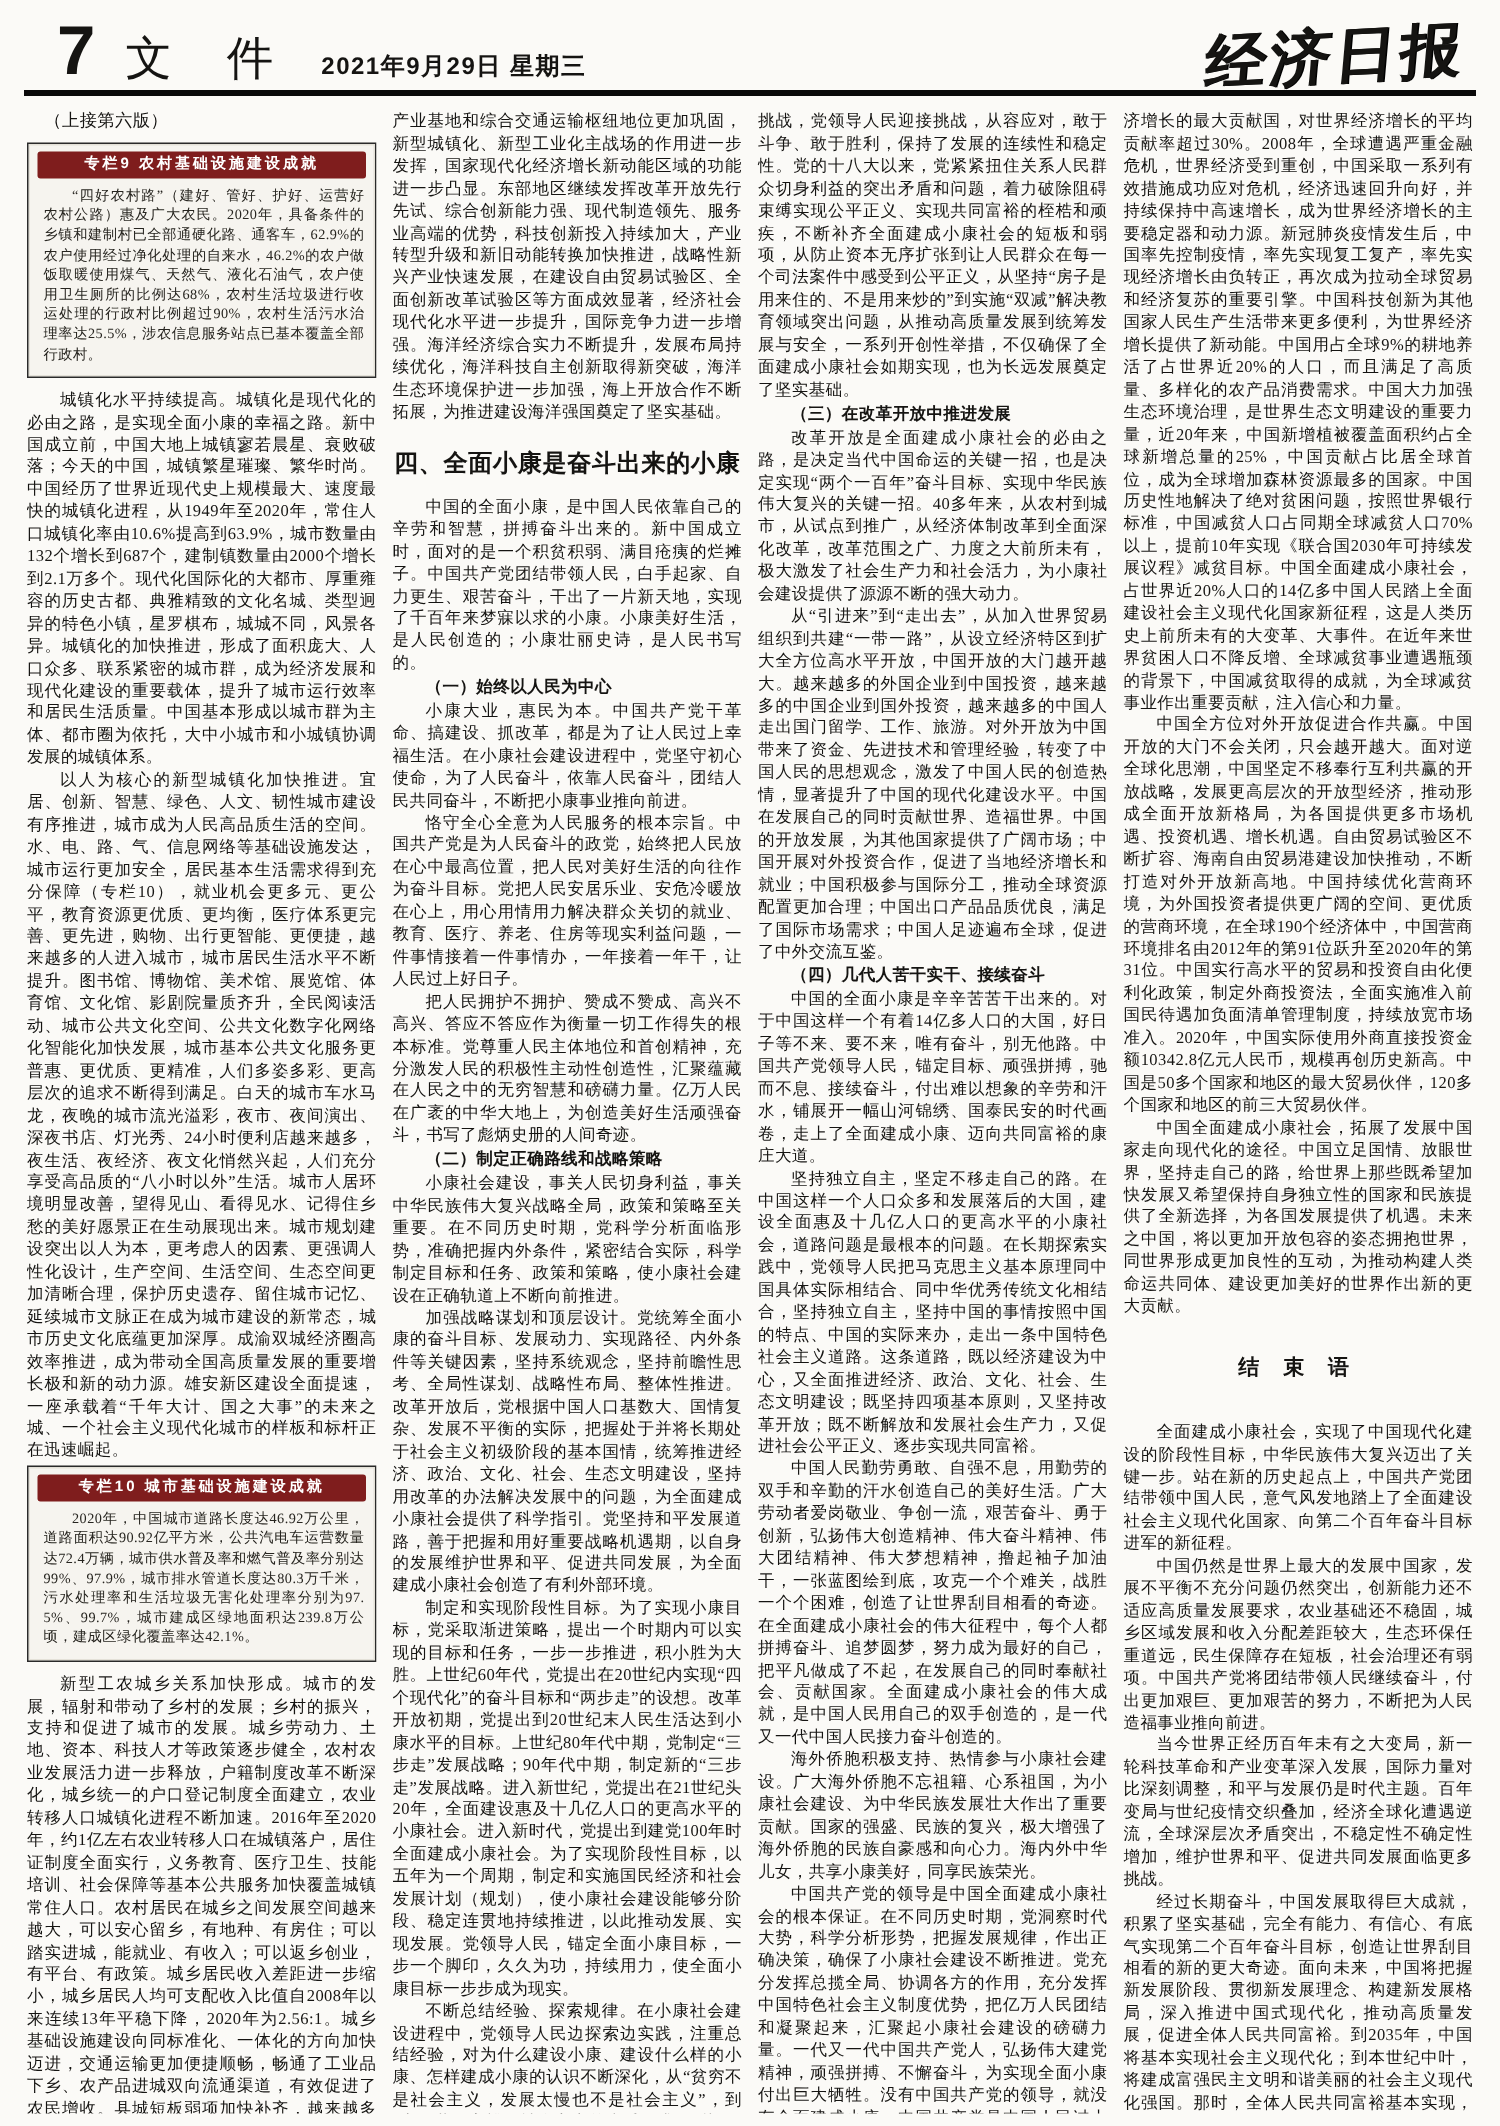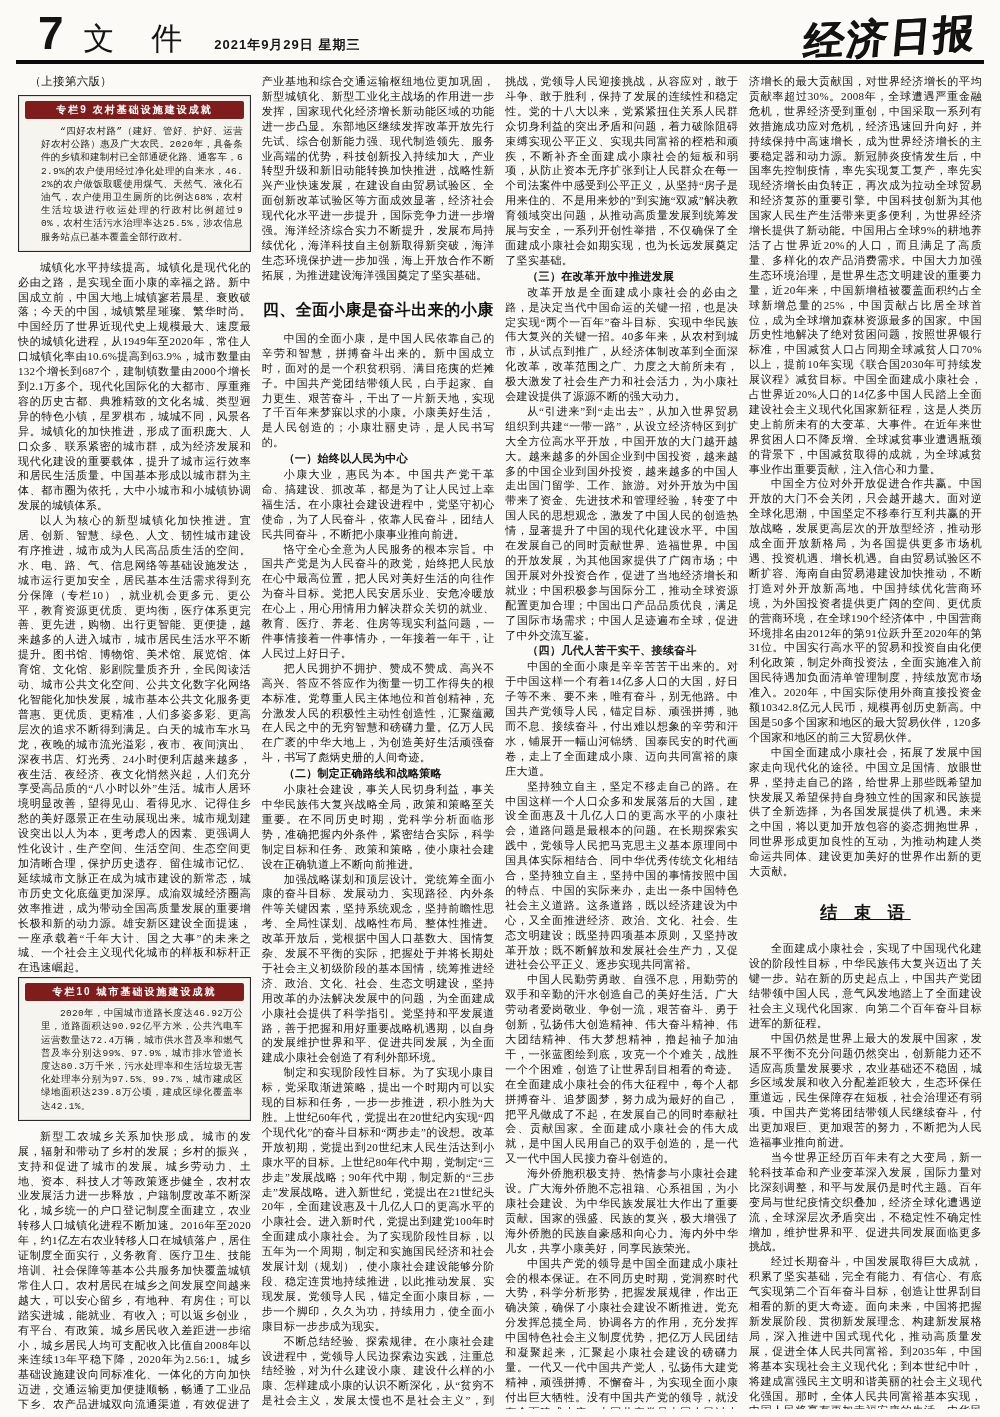--- a/index.html
+++ b/index.html
@@ -19,21 +19,21 @@
   .page-num{
     font-family:"Liberation Sans","DejaVu Sans",sans-serif;
     font-weight:bold;font-size:46px;line-height:1;letter-spacing:2px;
   }
   .section-title{
     font-family:"Liberation Sans","DejaVu Sans",sans-serif;
     font-weight:normal;font-size:31px;line-height:1;margin-left:18px;letter-spacing:14px;
   }
   .date-line{
     font-family:"Liberation Sans","DejaVu Sans",sans-serif;
-    font-weight:bold;font-size:13px;margin-left:18px;letter-spacing:1px;
+    font-weight:bold;font-size:16px;margin-left:18px;letter-spacing:1px;
   }
   .masthead-logo{
     position:absolute;right:8px;bottom:2px;
     font-weight:bold;font-size:40px;line-height:1;
     transform:skewX(-8deg) rotate(-3deg);
     letter-spacing:3px;
     text-shadow:1px 0 0 #000;
   }
   
   .sheet{
@@ -54,41 +54,40 @@
     margin:1px 0;text-indent:2em;font-weight:bold;
     font-family:"Liberation Sans","DejaVu Sans",sans-serif;
     font-size:11px;
   }
   .sec-head{
     font-family:"Liberation Sans","DejaVu Sans",sans-serif;
     font-weight:bold;font-size:16px;line-height:1.2;
     text-align:center;text-indent:0;
     margin:17px 0 12px 0;letter-spacing:.5px;
   }
-  .sec-head.small{font-size:17px;margin:24px 0 18px 0;letter-spacing:6px;text-decoration:underline;}
+  .sec-head.small{font-size:14px;margin:24px 0 28px 0;letter-spacing:6px;}
   
   .box{
     border:1px solid #2a2a2a;
     background:#f6f4ef;
     margin:2px 0 8px 0;
     box-shadow:0 0 0 1px #e4e1d8 inset;
   }
   .box-title{
     background:#7f1d1d;color:#fff;
     font-family:"Liberation Sans","DejaVu Sans",sans-serif;
     font-weight:bold;font-size:10px;line-height:18px;
     text-align:center;letter-spacing:2px;
     margin:5px 6px 4px 6px;border-radius:2px;
   }
   .box-body{
-    padding:2px 7px 7px 22px;
+    padding:2px 7px 7px 10px;
     font-size:9.5px;line-height:13.2px;
     text-indent:2em;text-align:justify;word-break:break-all;
     color:#26241f;
-    font-family:Liberation Mono, monospace;
   }
 </style>
 </head>
 <body>
 
 <div class="masthead-bar">
   <div class="mh-left">
     <span class="page-num">7</span>
     <span class="section-title">文 件</span>
     <span class="date-line">2021年9月29日 星期三</span>

